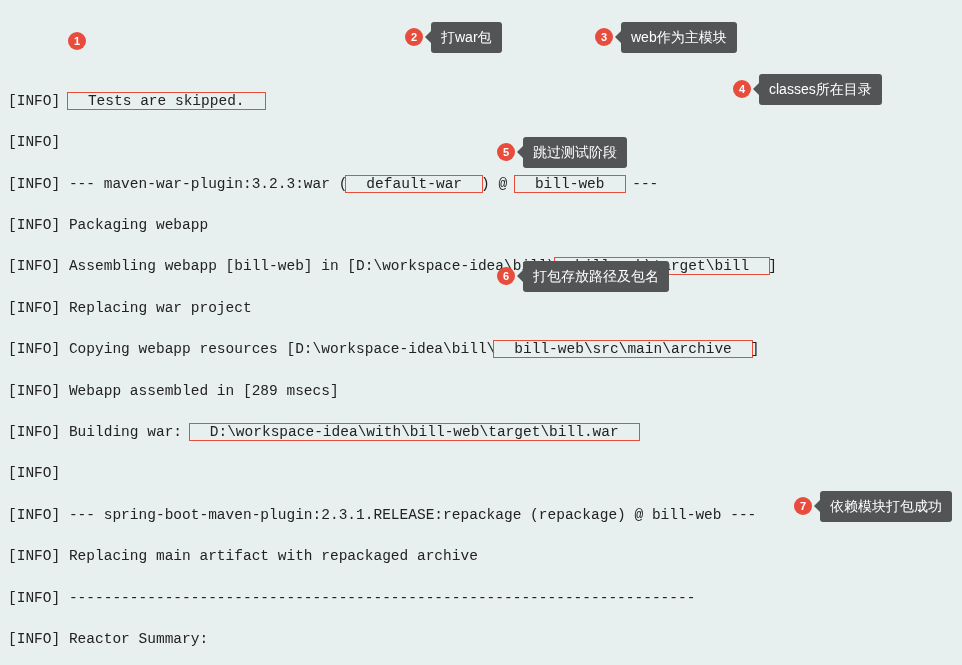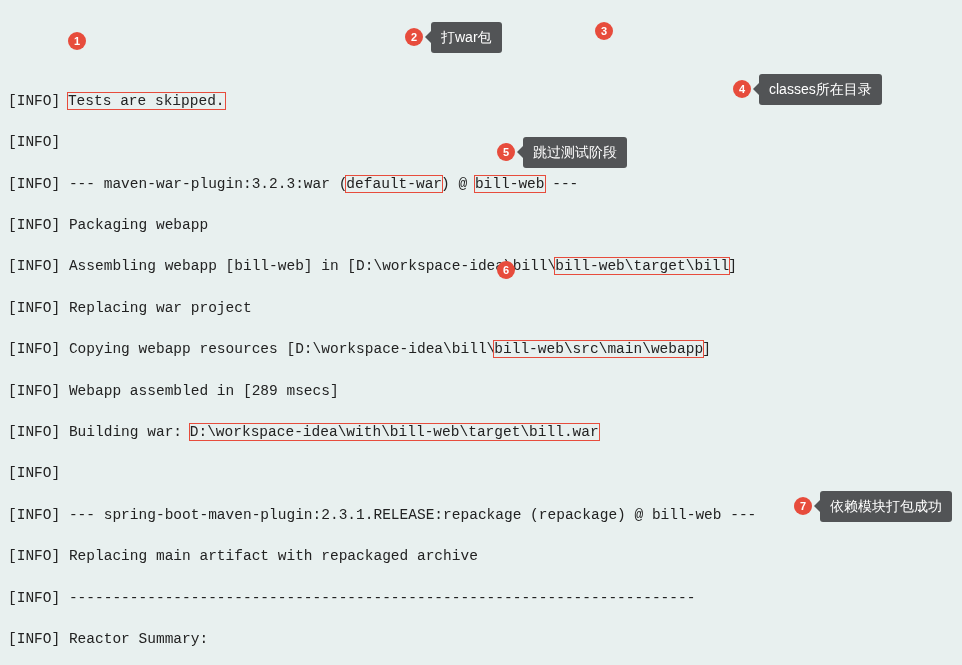--- a/index.html
+++ b/index.html
@@ -14,21 +14,21 @@
     position: relative;
     width: 962px;
     height: 665px;
     box-sizing: border-box;
     overflow: hidden;
   }
   .line { position: relative; height: 20.7px; }
   .prefix { color: #222; }
   .hl {
     border: 1.5px solid #e74c3c;
-    padding: 0 0;
+    padding: 0 20px;
     margin: -1px -2px;
     display: inline;
   }
   .callout {
     position: absolute;
     display: flex;
     align-items: center;
     z-index: 10;
   }
   .badge {
@@ -70,21 +70,21 @@
 <body>
 
 
 
 <div class="line"><span class="prefix">[INFO] </span><span class="hl">Tests are skipped.</span></div>
 <div class="line">[INFO] </div>
 <div class="line"><span class="prefix">[INFO] --- maven-war-plugin:3.2.3:war (</span><span class="hl">default-war</span><span>) @ </span><span class="hl">bill-web</span><span> ---</span></div>
 <div class="line">[INFO] Packaging webapp</div>
 <div class="line"><span>[INFO] Assembling webapp [bill-web] in [D:\workspace-idea\bill\</span><span class="hl">bill-web\target\bill</span><span>]</span></div>
 <div class="line">[INFO] Replacing war project</div>
-<div class="line"><span>[INFO] Copying webapp resources [D:\workspace-idea\bill\</span><span class="hl">bill-web\src\main\webapp</span><span>]</span></div>
+<div class="line"><span>[INFO] Copying webapp resources [D:\workspace-idea\bill\</span><span class="hl">bill-web\src\main\archive</span><span>]</span></div>
 <div class="line">[INFO] Webapp assembled in [289 msecs]</div>
 <div class="line"><span>[INFO] Building war: </span><span class="hl">D:\workspace-idea\with\bill-web\target\bill.war</span></div>
 <div class="line">[INFO] </div>
 <div class="line">[INFO] --- spring-boot-maven-plugin:2.3.1.RELEASE:repackage (repackage) @ bill-web ---</div>
 <div class="line">[INFO] Replacing main artifact with repackaged archive</div>
 <div class="line">[INFO] ------------------------------------------------------------------------</div>
 <div class="line">[INFO] Reactor Summary:</div>
 
 
 
@@ -99,31 +99,33 @@
 
 <div class="callout" style="left:68px; top:32px;">
   <div class="badge">1</div>
 </div>
 <div class="callout" style="left:405px; top:22px;">
   <div class="badge">2</div>
   <div class="label">打war包</div>
 </div>
 <div class="callout" style="left:595px; top:22px;">
   <div class="badge">3</div>
+  <div class="label">web作为主模块</div>
 </div>
 <div class="callout" style="left:733px; top:74px;">
   <div class="badge">4</div>
   <div class="label">classes所在目录</div>
 </div>
 <div class="callout" style="left:497px; top:137px;">
   <div class="badge">5</div>
   <div class="label">跳过测试阶段</div>
 </div>
 <div class="callout" style="left:497px; top:261px;">
   <div class="badge">6</div>
+  <div class="label">打包存放路径及包名</div>
 </div>
 <div class="callout" style="left:794px; top:491px;">
   <div class="badge">7</div>
   <div class="label">依赖模块打包成功</div>
 </div>
 
 
 
 
 </body></html>

